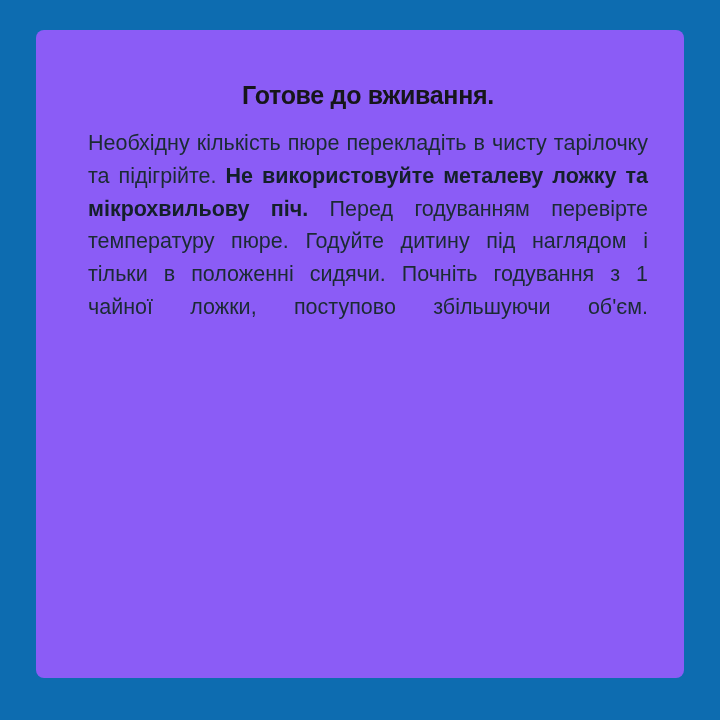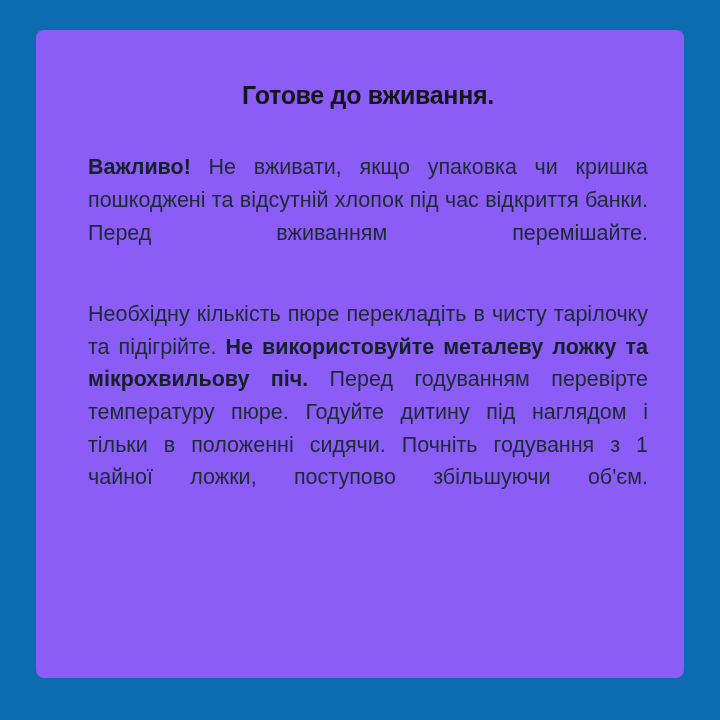--- a/index.html
+++ b/index.html
@@ -63,19 +63,18 @@
   }
 </style>
 </head>
 <body>
 
 <div class="page">
   <div class="card">
 
     <h1 class="title">Готове до вживання.</h1>
 
-    <p class="para p1"><b>Важливо!</b><span> Не вживати, якщо упаковка чи кришка пошкоджені та відсутній хлопок під час відкриття банки. Перед вживанням перемішайте.</span></p>
 
     <p class="para p2"><span>Необхідну кількість пюре перекладіть в чисту тарілочку та підігрійте. </span><b>Не використовуйте металеву ложку та мікрохвильову піч.</b><span> Перед годуванням перевірте температуру пюре. Годуйте дитину під наглядом і тільки в положенні сидячи. Почніть годування з 1 чайної ложки, поступово збільшуючи об'єм.</span></p>
 
 
   </div>
 </div>
 
 </body></html>

